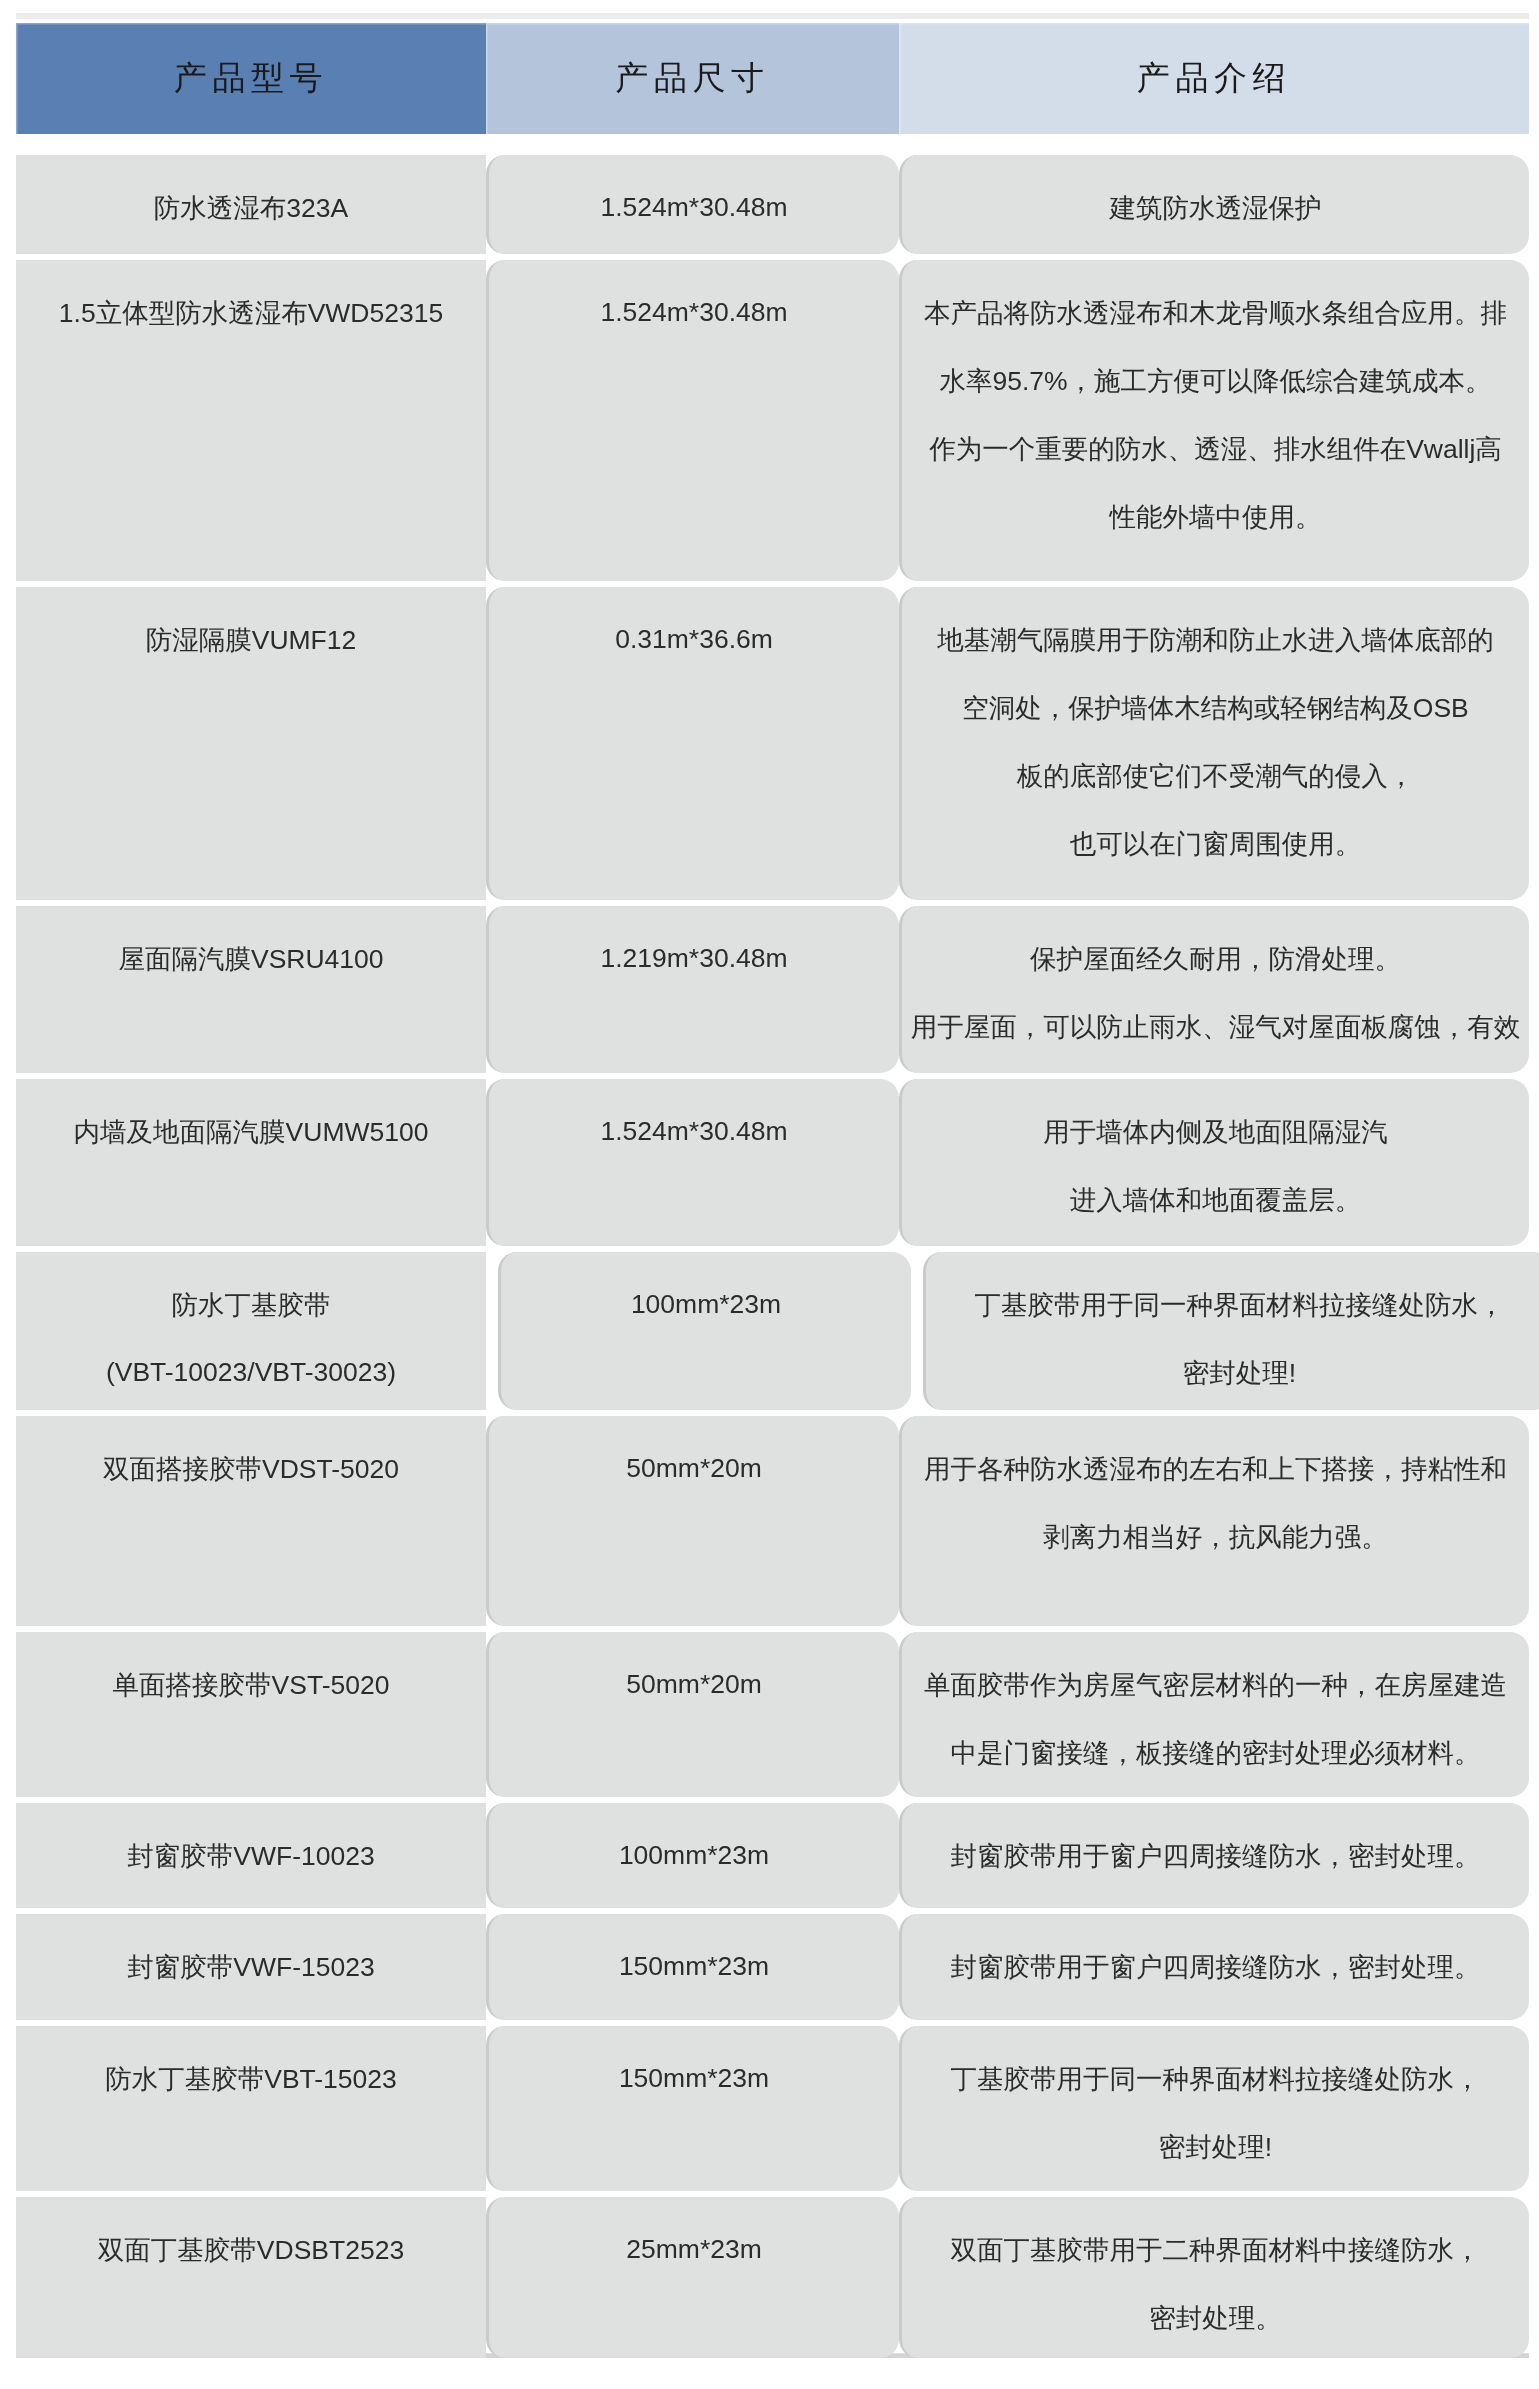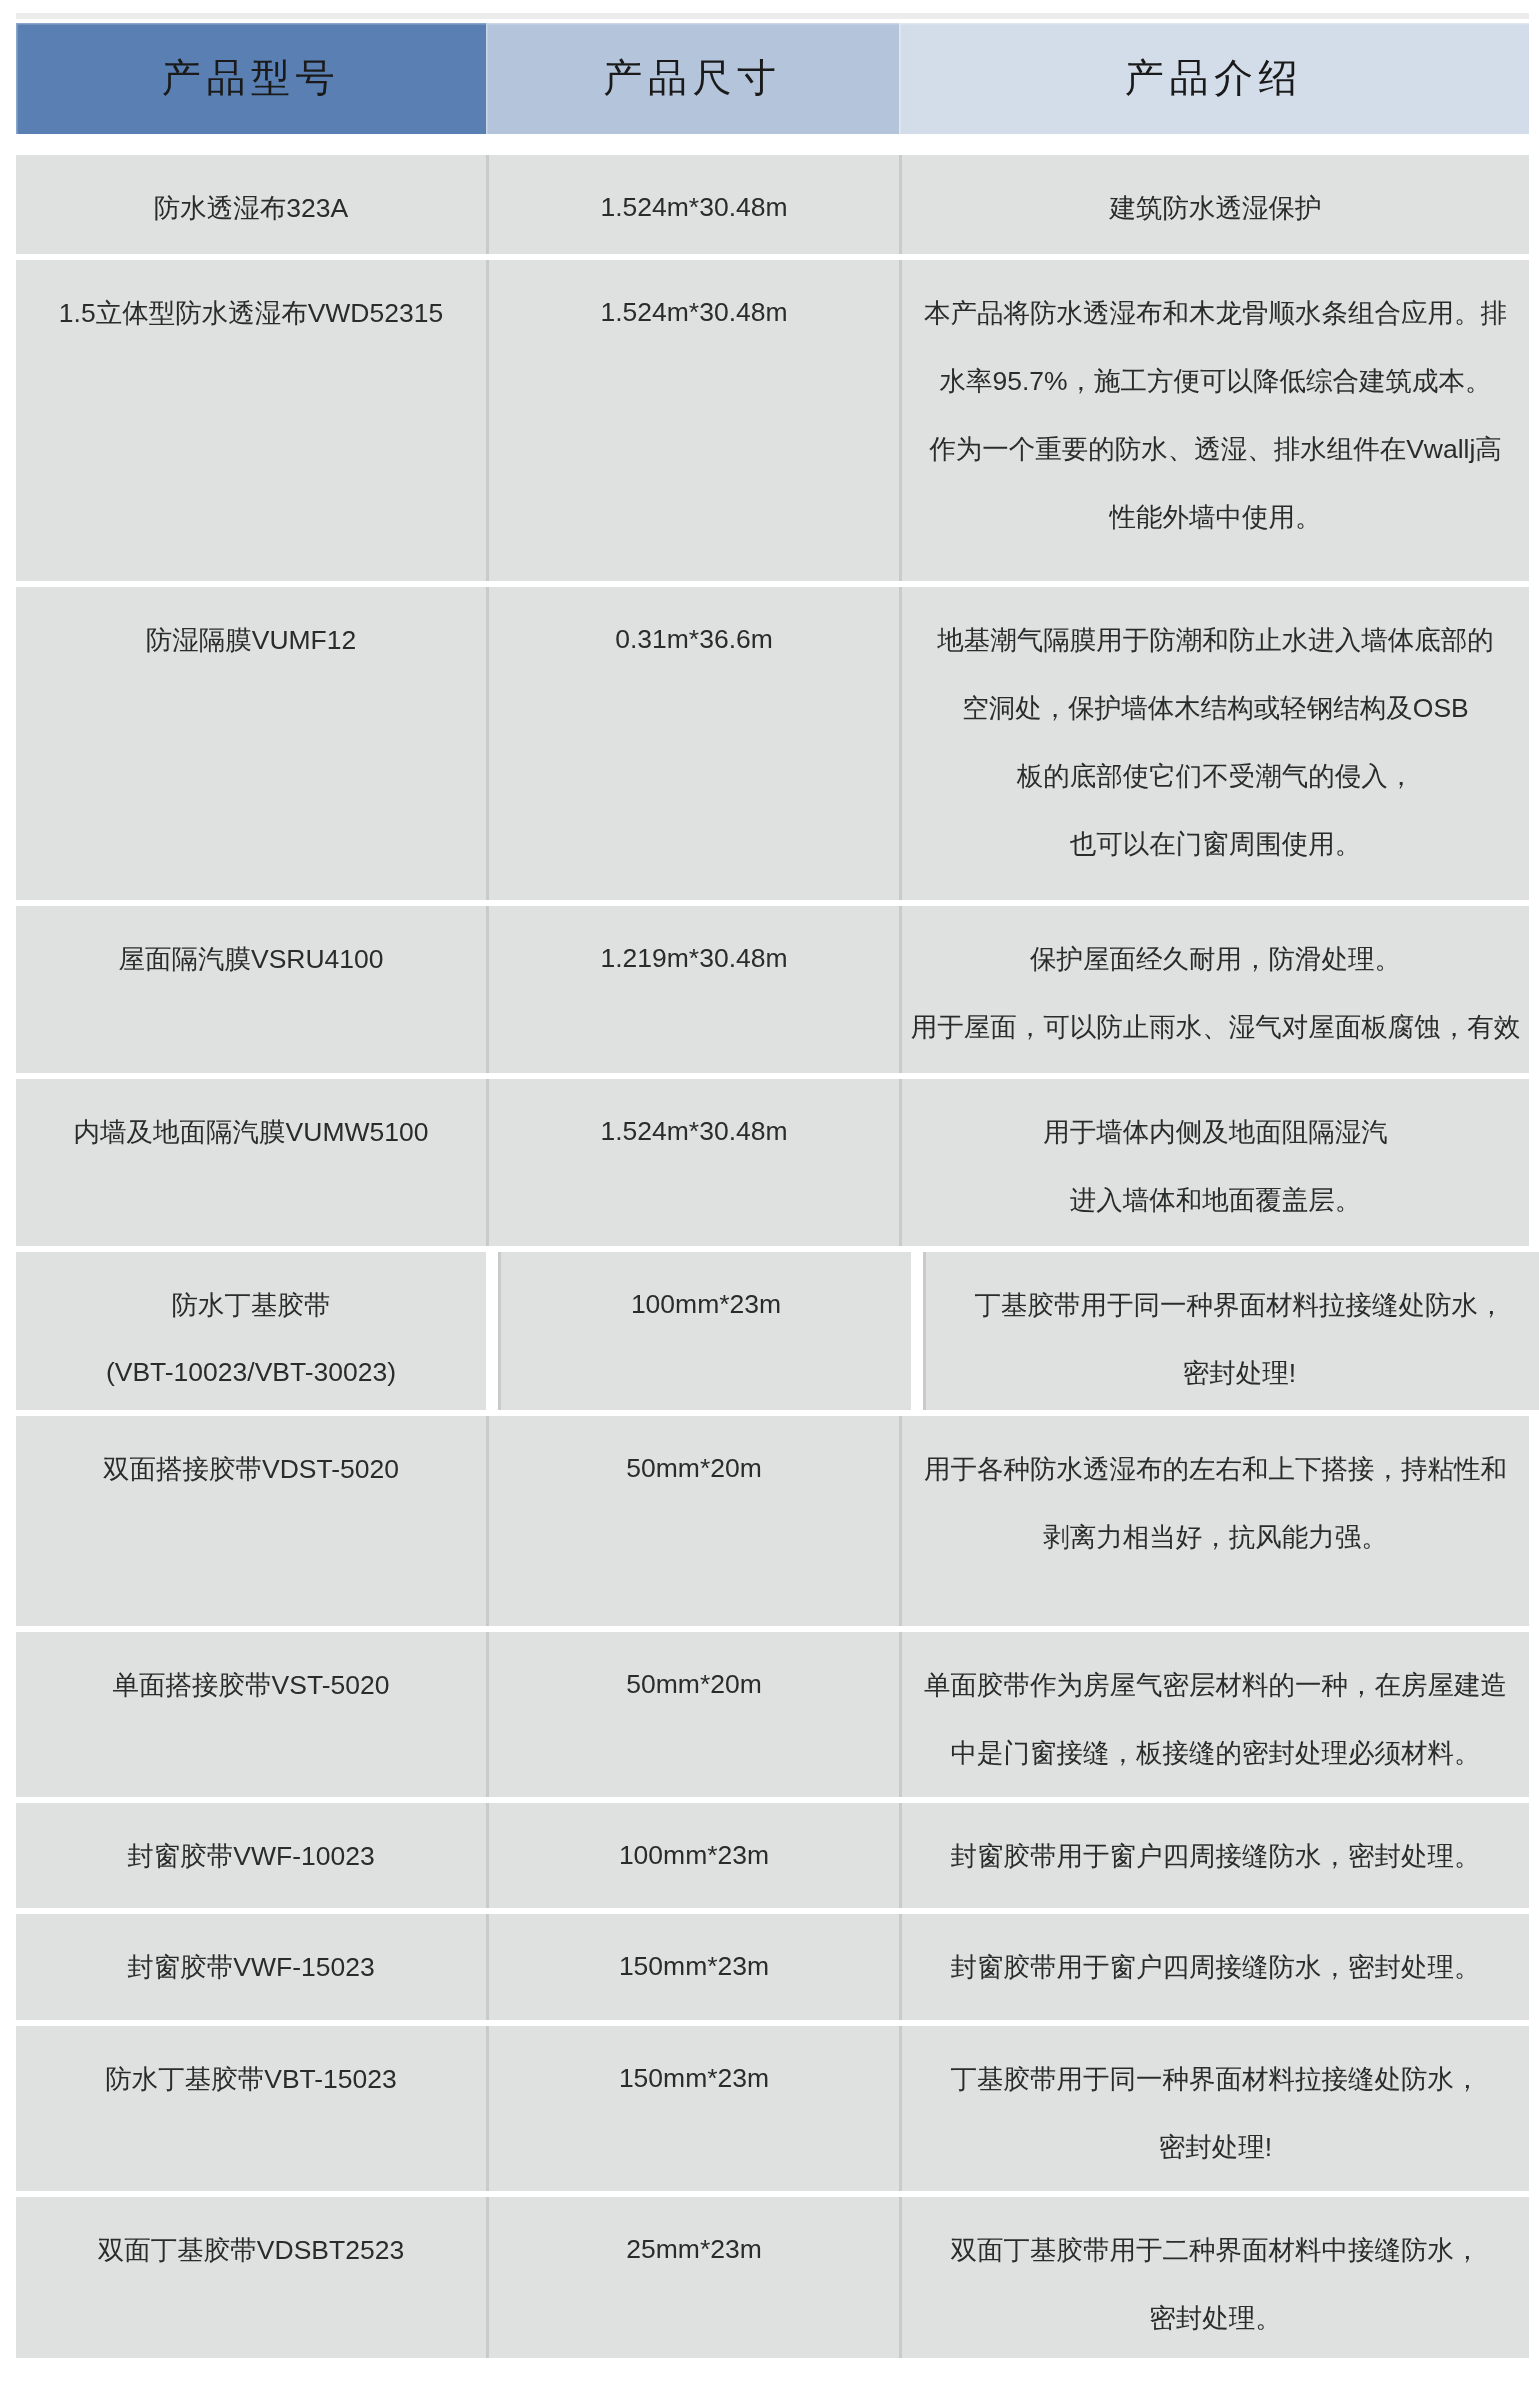--- a/index.html
+++ b/index.html
@@ -35,40 +35,41 @@
     margin-bottom:6px;
   }
   .header-row{
     height:111px;
     margin-bottom:21px;
   }
   .header-cell{
     display:flex;
     align-items:center;
     justify-content:center;
-    font-size:39px;
+    font-size:33px;
     letter-spacing:5.6px;
     color:var(--header-text);
     box-shadow:inset 1.6px 1.6px 0 rgba(255,255,255,.30);
   }
   .hc-model{background:var(--header-model-bg);}
   .hc-size{background:var(--header-size-bg);}
   .hc-desc{background:var(--header-desc-bg);}
   .body-row .cell{
     background:var(--cell-bg);
     display:flex;
     flex-direction:column;
     align-items:center;
     justify-content:flex-start;
     padding-top:19px;
     box-sizing:border-box;
     overflow:hidden;
   }
   .body-row .cell + .cell{
     border-left:3.2px solid var(--divider);
+    border-radius:19px;
   }
   .body-row:last-child{
     margin-bottom:0;
     box-shadow:inset 0 -4.8px 0 #d2d3d3;
   }
   .line{
     height:68px;
     display:flex;
     align-items:center;
     justify-content:center;

